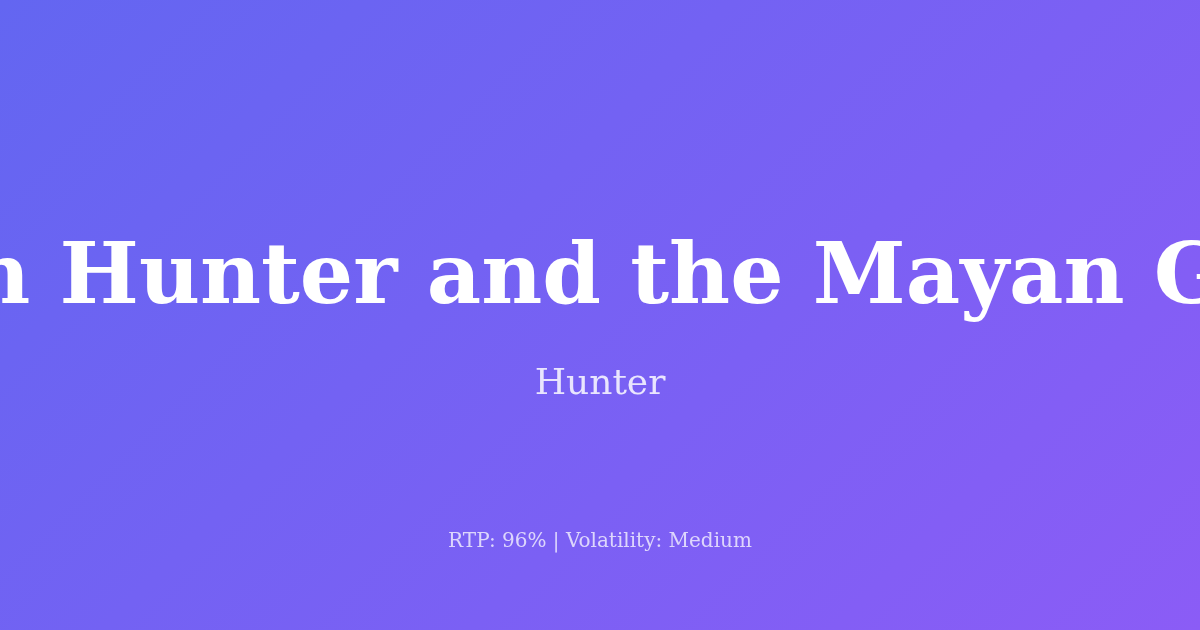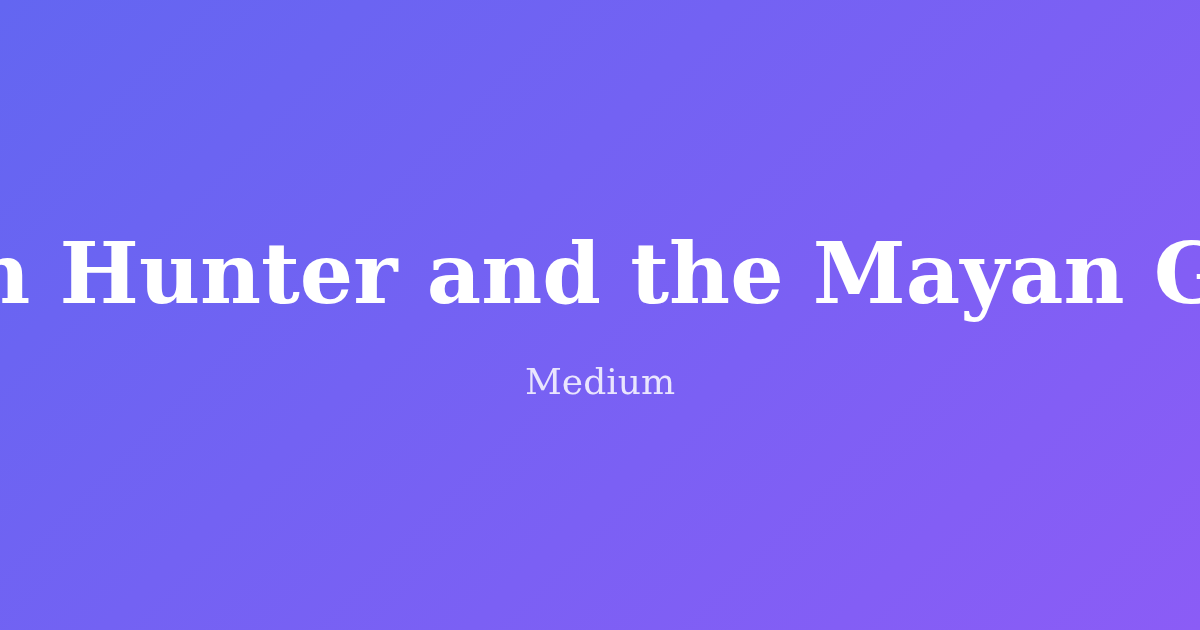--- a/index.html
+++ b/index.html
@@ -86,16 +86,17 @@
 </style>
 </head>
 <body>
 
 <div class="banner">
 
   <div class="title-row">
     <h1 class="banner-title">John Hunter and the Mayan Gods</h1>
   </div>
 
-  <p class="banner-subtitle">Medium</p>
+  <p class="banner-subtitle">Hunter</p>
 
+  <p class="banner-meta">RTP: 96% | Volatility: Medium</p>
 
 </div>
 
 </body></html>

